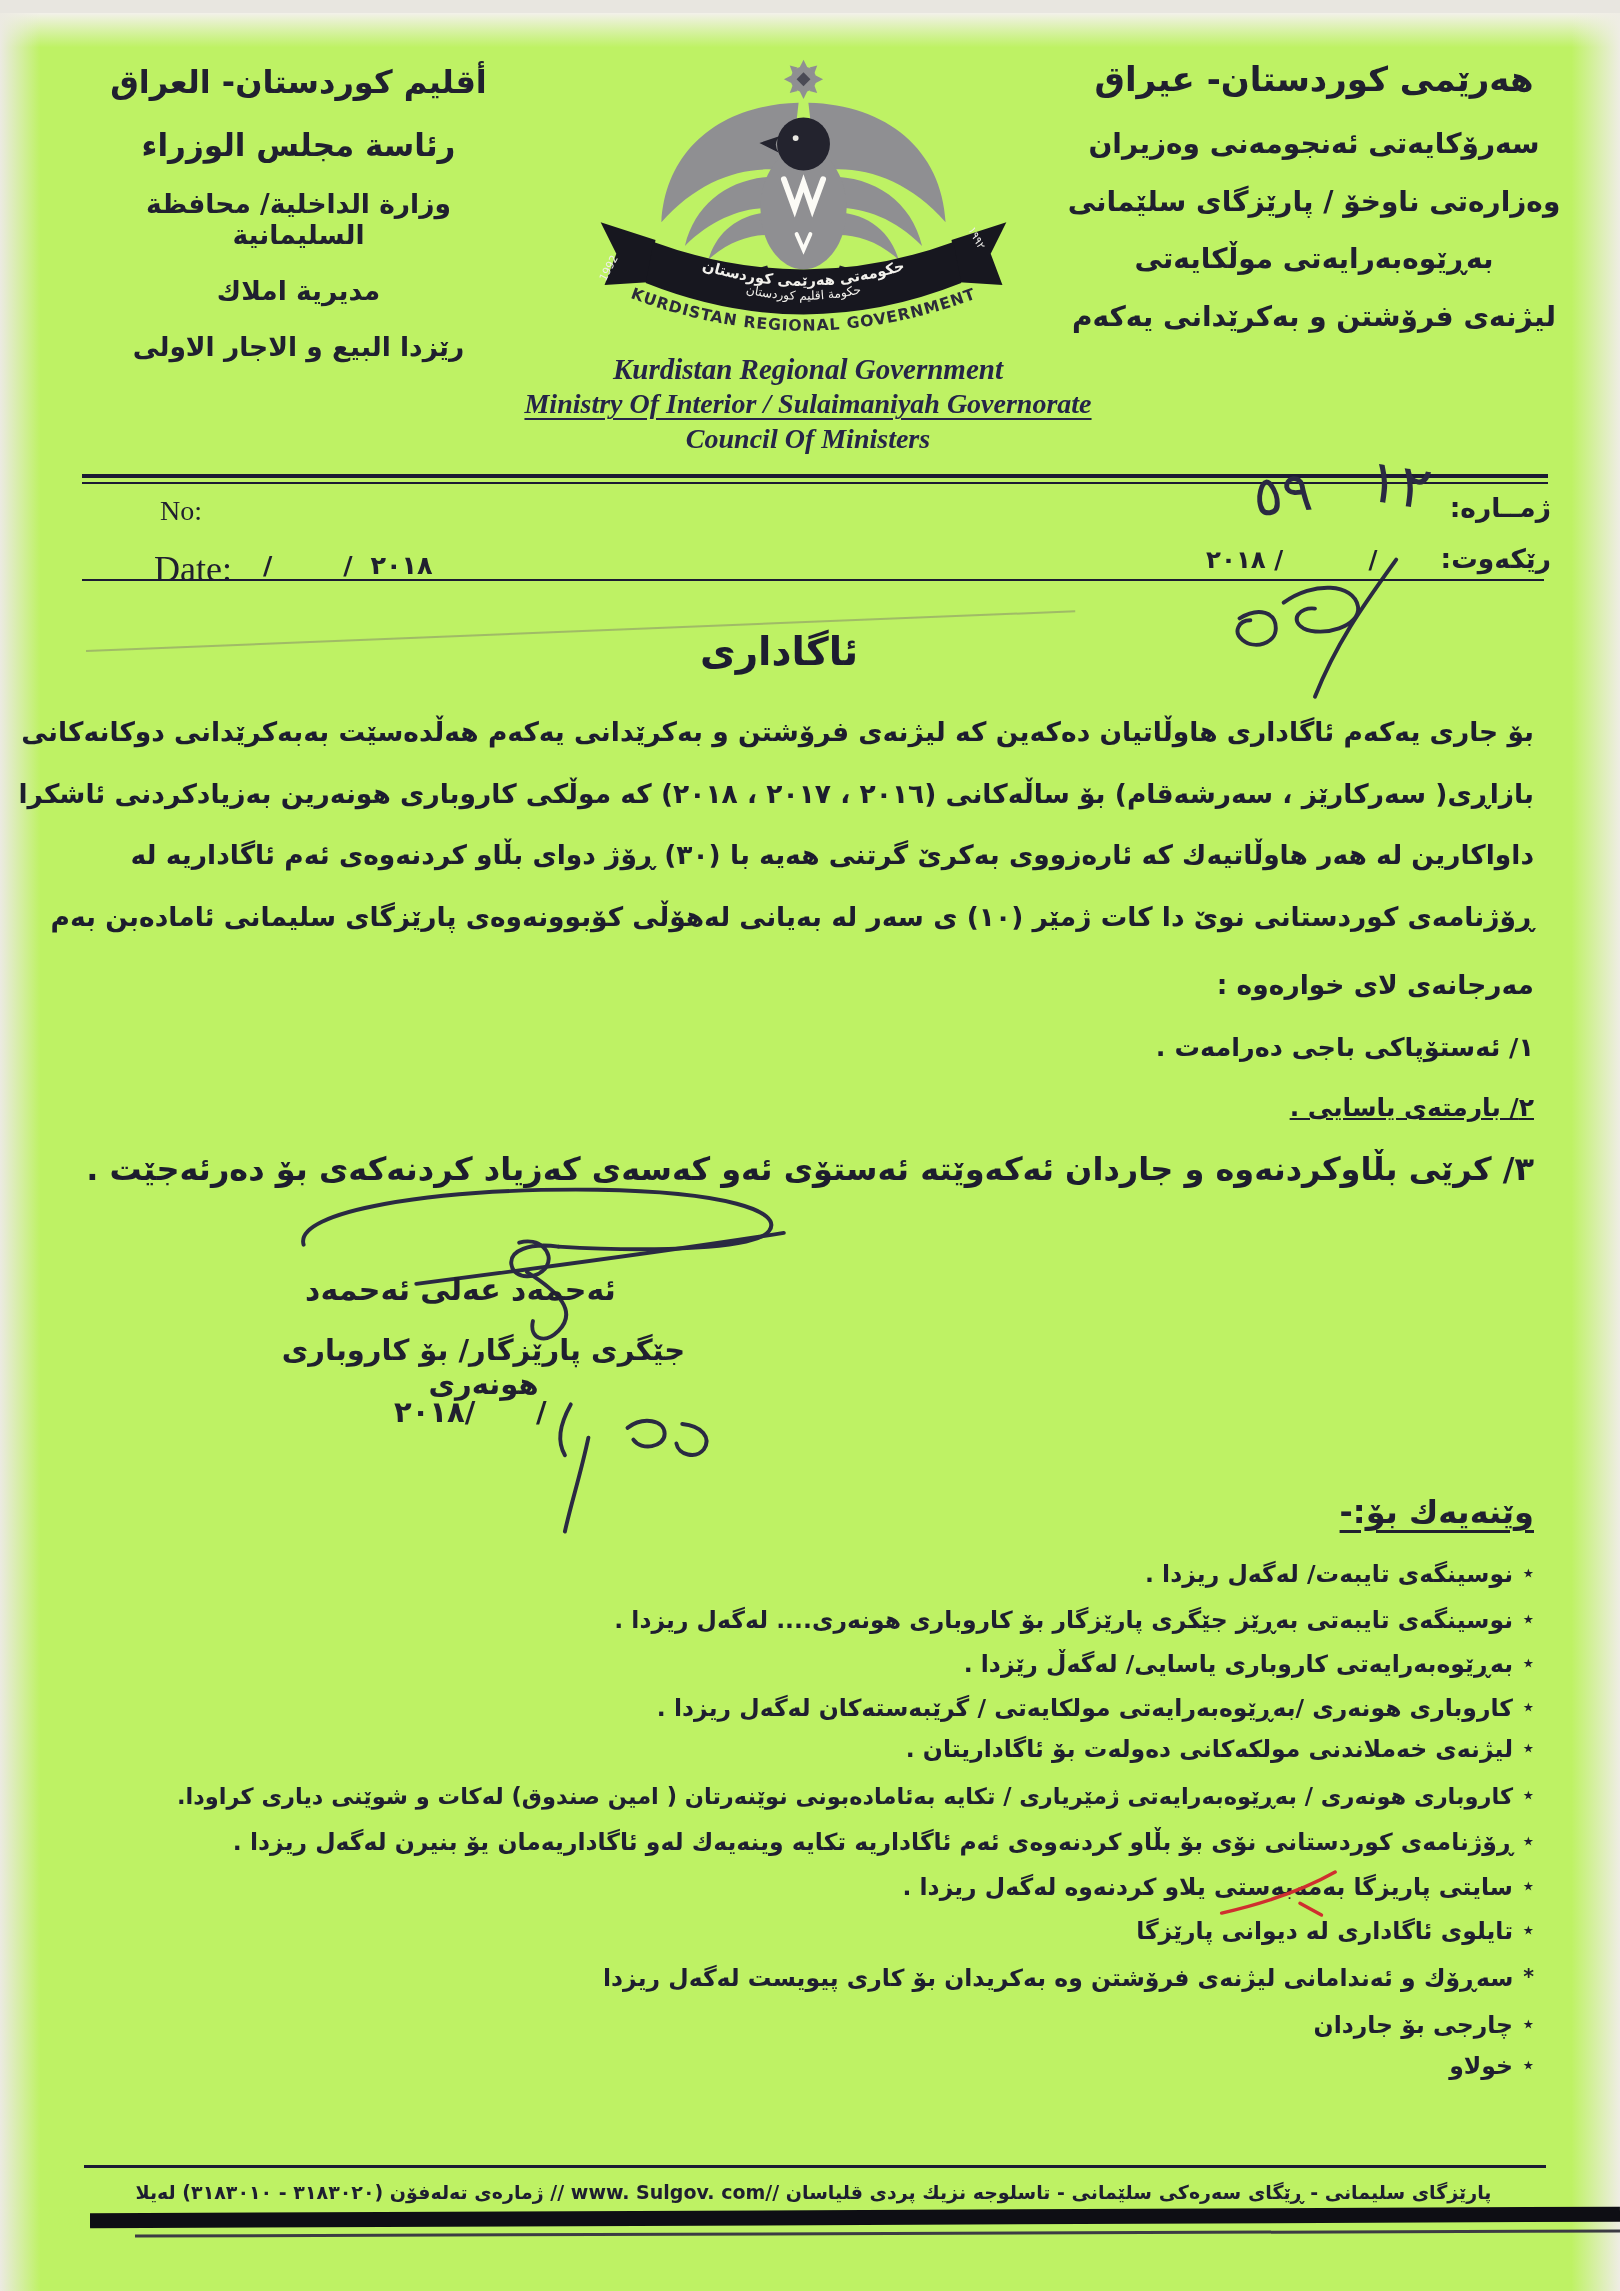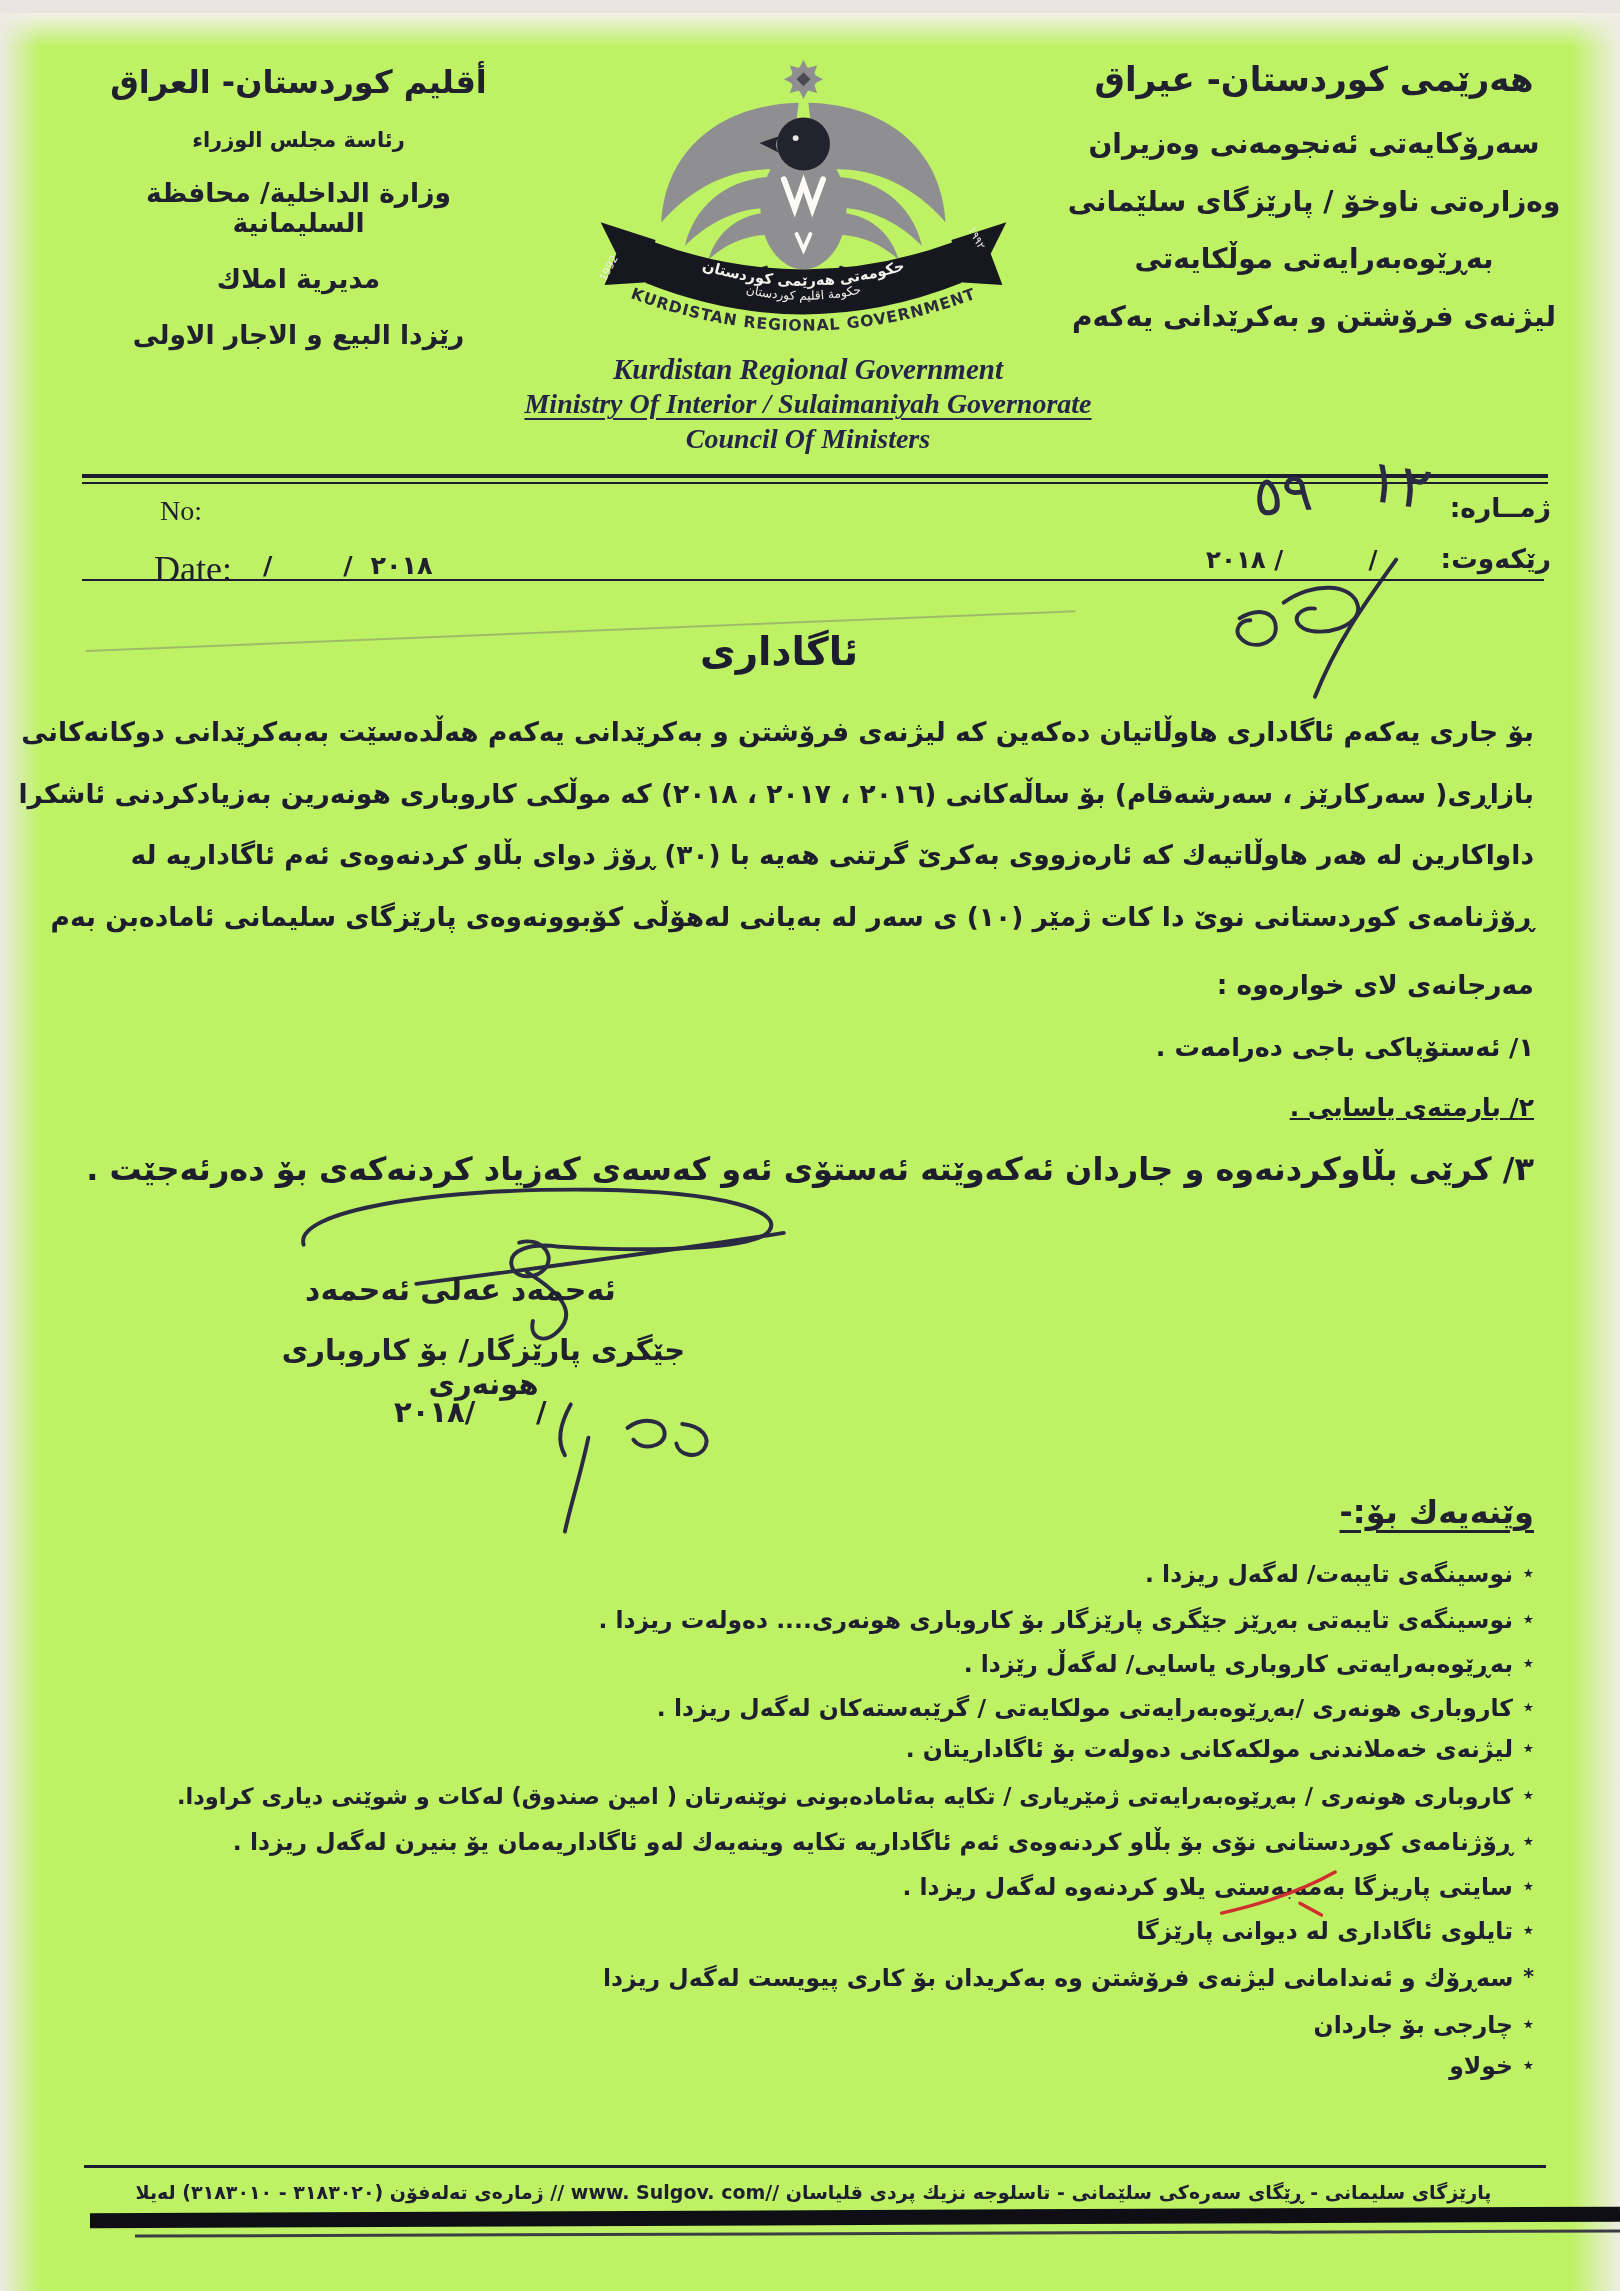--- a/index.html
+++ b/index.html
@@ -28,21 +28,21 @@
   .para-line{position:absolute;right:86px;direction:rtl;white-space:nowrap;font-weight:700;font-size:26.5px;color:#1d1d2e;}
   svg text{font-family:"DejaVu Sans",sans-serif;}
 </style>
 </head>
 <body>
 
 <div class="page">
 
   <div class="abs ctr rtl" style="left:83px;top:51px;width:431px;">
     <div class="hdr-line b" style="font-size:32px;margin-bottom:27.4px;">أقليم كوردستان- العراق</div>
-    <div class="hdr-line b" style="font-size:21px;">رئاسة مجلس الوزراء</div>
+    <div class="hdr-line b" style="font-size:31px;">رئاسة مجلس الوزراء</div>
     <div class="hdr-line b" style="font-size:26.5px;">وزارة الداخلية/ محافظة السليمانية</div>
     <div class="hdr-line b" style="font-size:26.5px;">مديرية املاك</div>
     <div class="hdr-line b" style="font-size:26.5px;">رێزدا البيع و الاجار الاولى</div>
   </div>
 
   <div class="abs ctr rtl" style="left:1059px;top:47px;width:510px;">
     <div class="hdr-line b" style="font-size:34px;margin-bottom:29px;">هەرێمی كوردستان- عیراق</div>
     <div class="hdr-line b" style="font-size:28px;">سەرۆكایەتی ئەنجومەنی وەزیران</div>
     <div class="hdr-line b" style="font-size:28px;">وەزارەتی ناوخۆ / پارێزگای سلێمانی</div>
     <div class="hdr-line b" style="font-size:28px;">بەڕێوەبەرایەتی موڵكایەتی</div>
@@ -179,21 +179,21 @@
       <path d="M80,62 C72,100 62,130 56,158"></path>
     </g>
   </svg>
 
   <div class="abs rtl b" style="right:86px;top:1480px;font-size:32px;text-decoration:underline;text-decoration-thickness:2.9px;text-underline-offset:6.9px;">وێنەیەك بۆ:-</div>
 
   <div class="copy-item" style="top:1547px;">
     <span class="mark">٭</span><span>نوسینگەی تایبەت/ لەگەل ریزدا .</span>
   </div>
   <div class="copy-item" style="top:1593px;">
-    <span class="mark">٭</span><span>نوسینگەی تایبەتی بەڕێز جێگری پارێزگار بۆ كاروباری هونەری.... دەولەت ریزدا .</span>
+    <span class="mark">٭</span><span>نوسینگەی تایبەتی بەڕێز جێگری پارێزگار بۆ كاروباری هونەری.... لەگەل ریزدا .</span>
   </div>
   <div class="copy-item" style="top:1637px;">
     <span class="mark">٭</span><span>بەڕێوەبەرایەتی كاروباری یاسایی/ لەگەڵ رێزدا .</span>
   </div>
   <div class="copy-item" style="top:1681px;">
     <span class="mark">٭</span><span>كاروباری هونەری /بەڕێوەبەرایەتی مولكایەتی / گرێبەستەكان لەگەل ریزدا .</span>
   </div>
   <div class="copy-item" style="top:1722px;">
     <span class="mark">٭</span><span>لیژنەی خەملاندنی مولكەكانی دەولەت  بۆ ئاگاداریتان .</span>
   </div>

